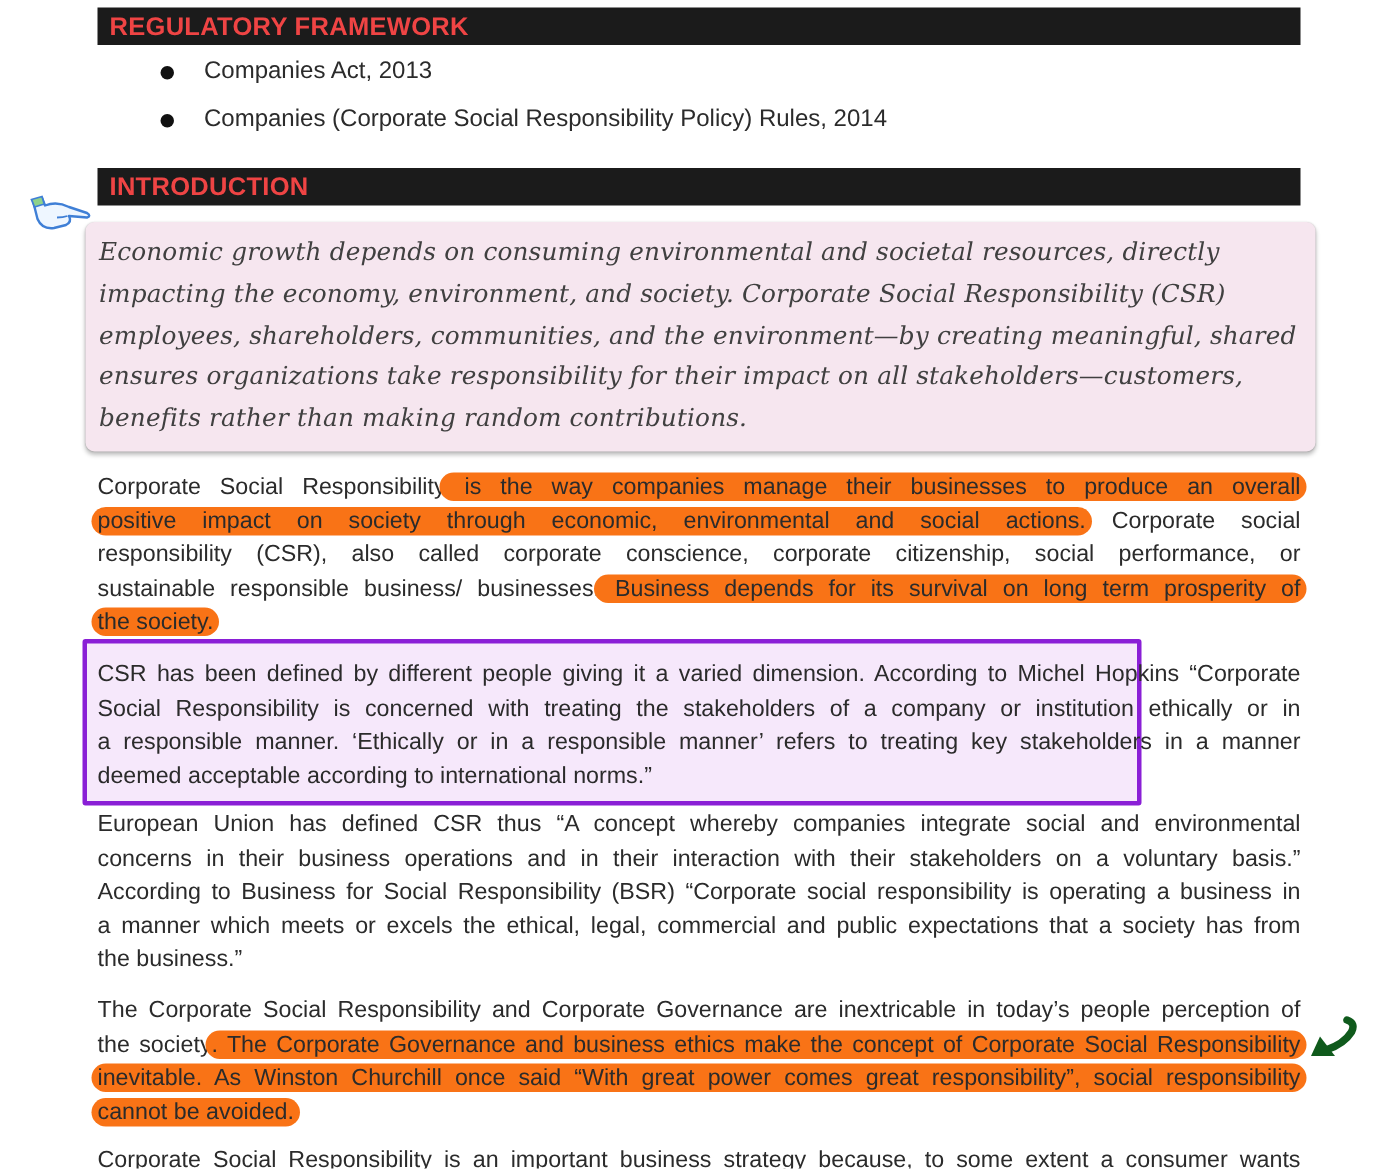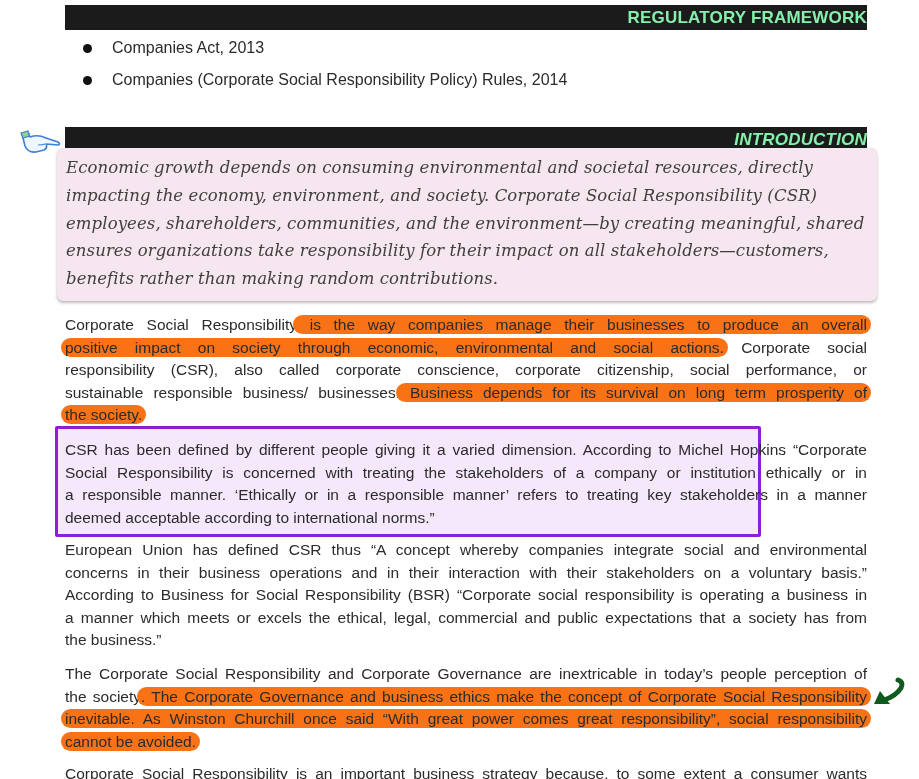--- a/index.html
+++ b/index.html
@@ -1,27 +1,27 @@
 <!DOCTYPE html>
 <html><head>
 <meta charset="utf-8">
 <style>
   * { box-sizing: border-box; margin: 0; padding: 0; }
   html, body { width: 919px; height: 779px; overflow: hidden; background: #ffffff; }
   body { position: relative; font-family: "Liberation Sans", sans-serif; color: #2a2a2a; }
 
   .section-header {
     position: absolute; left: 65px; width: 802px; height: 25px;
-    background: #1b1b1b; color: #86efac; font-weight: bold;
-    font-size: 17px; line-height: 25px; padding-left: 8px; letter-spacing: 0.2px; text-align: right;
+    background: #1b1b1b; color: #ef4444; font-weight: bold;
+    font-size: 17px; line-height: 25px; padding-left: 8px; letter-spacing: 0.2px;
   }
   #hdr-reg { top: 5px; }
-  #hdr-intro { top: 127px; font-style: italic; }
+  #hdr-intro { top: 112px; }
 
-  .bullet-list { position: absolute; left: 80px; top: 36px; list-style: none; }
+  .bullet-list { position: absolute; left: 104px; top: 36px; list-style: none; }
   .bullet-list li { position: relative; font-size: 16px; height: 31.5px; line-height: 24px; padding-left: 32px; color: #2b2b2b; }
   .bullet-list li::before {
     content: ""; position: absolute; left: 3px; top: 8px; width: 9px; height: 9px;
     border-radius: 50%; background: #111;
   }
 
   .hand-icon { position: absolute; left: 16px; top: 128px; width: 48px; height: 32px; }
 
   .intro-box {
     position: absolute; left: 57px; top: 148px; width: 820px; height: 153px;

